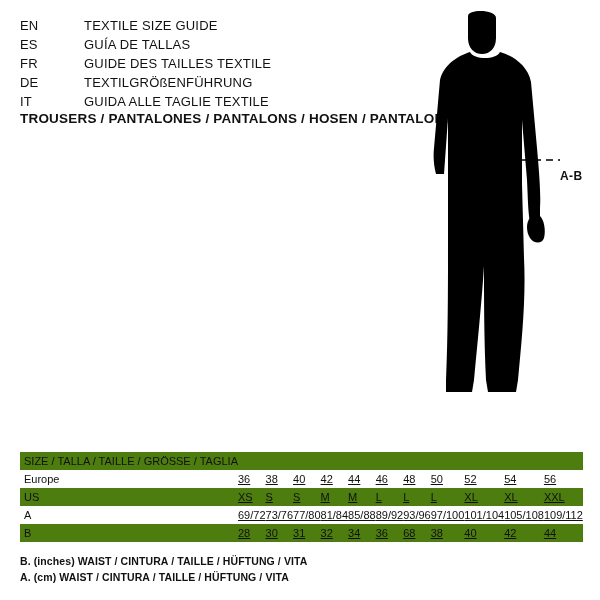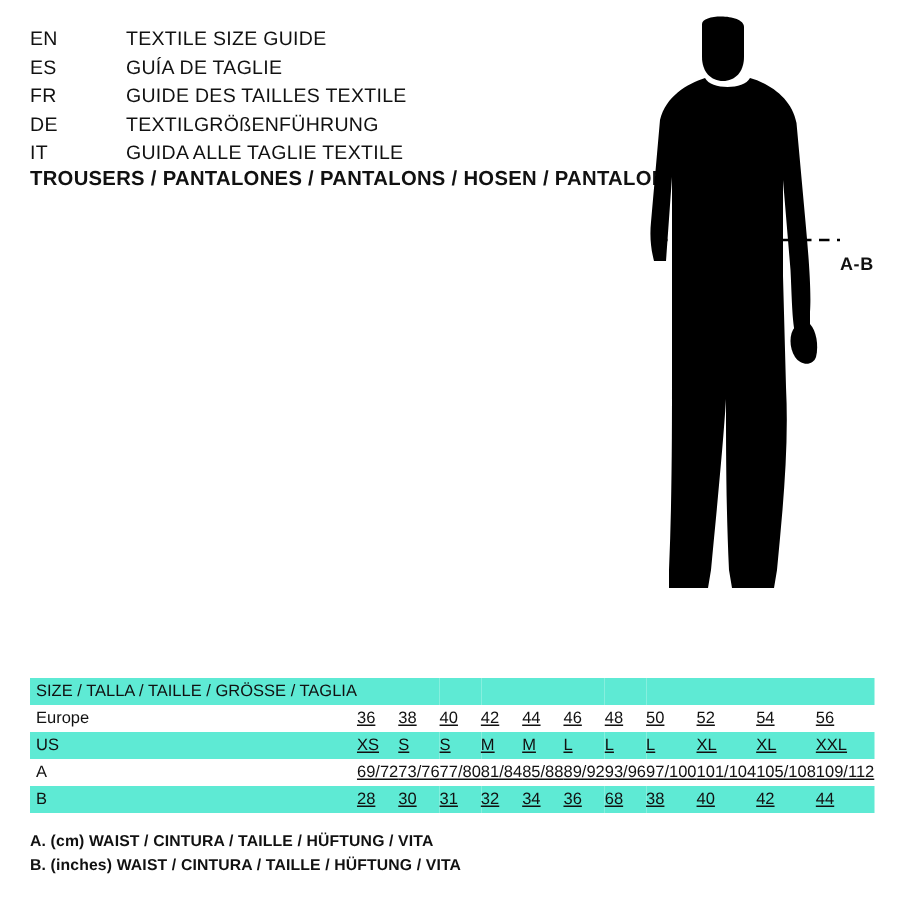--- a/index.html
+++ b/index.html
@@ -93,21 +93,21 @@
     width: 562px;
     border-collapse: collapse;
     font-size: 11px;
   }
   .size-table td {
     padding: 3px 0 3px 0;
     text-align: left;
     white-space: nowrap;
   }
   .size-table tr.shaded td {
-    background: #5eead4;
+    background: #4d7c0f;
   }
   .size-table td.label-col {
     width: 86px;
     padding-left: 4px;
   }
   .size-table td.val {
     width: 42px;
     text-decoration: underline;
   }
   .row-head td {
@@ -133,21 +133,21 @@
 
 <div class="page">
 
   <div class="lang-block">
     <div class="lang-row">
       <span class="lang-code">EN</span>
       <span class="lang-text">TEXTILE SIZE GUIDE</span>
     </div>
     <div class="lang-row">
       <span class="lang-code">ES</span>
-      <span class="lang-text">GUÍA DE TAGLIE</span>
+      <span class="lang-text">GUÍA DE TALLAS</span>
     </div>
     <div class="lang-row">
       <span class="lang-code">FR</span>
       <span class="lang-text">GUIDE DES TAILLES TEXTILE</span>
     </div>
     <div class="lang-row">
       <span class="lang-code">DE</span>
       <span class="lang-text">TEXTILGRÖßENFÜHRUNG</span>
     </div>
     <div class="lang-row">
@@ -248,17 +248,17 @@
         <td class="val">68</td>
         <td class="val">38</td>
         <td class="val">40</td>
         <td class="val">42</td>
         <td class="val">44</td>
       </tr>
     </tbody>
   </table>
 
   <div class="footnotes">
+    <div>B. (inches) WAIST / CINTURA / TAILLE / HÜFTUNG / VITA</div>
     <div>A. (cm) WAIST / CINTURA / TAILLE / HÜFTUNG / VITA</div>
-    <div>B. (inches) WAIST / CINTURA / TAILLE / HÜFTUNG / VITA</div>
   </div>
 
 </div>
 
 </body></html>

